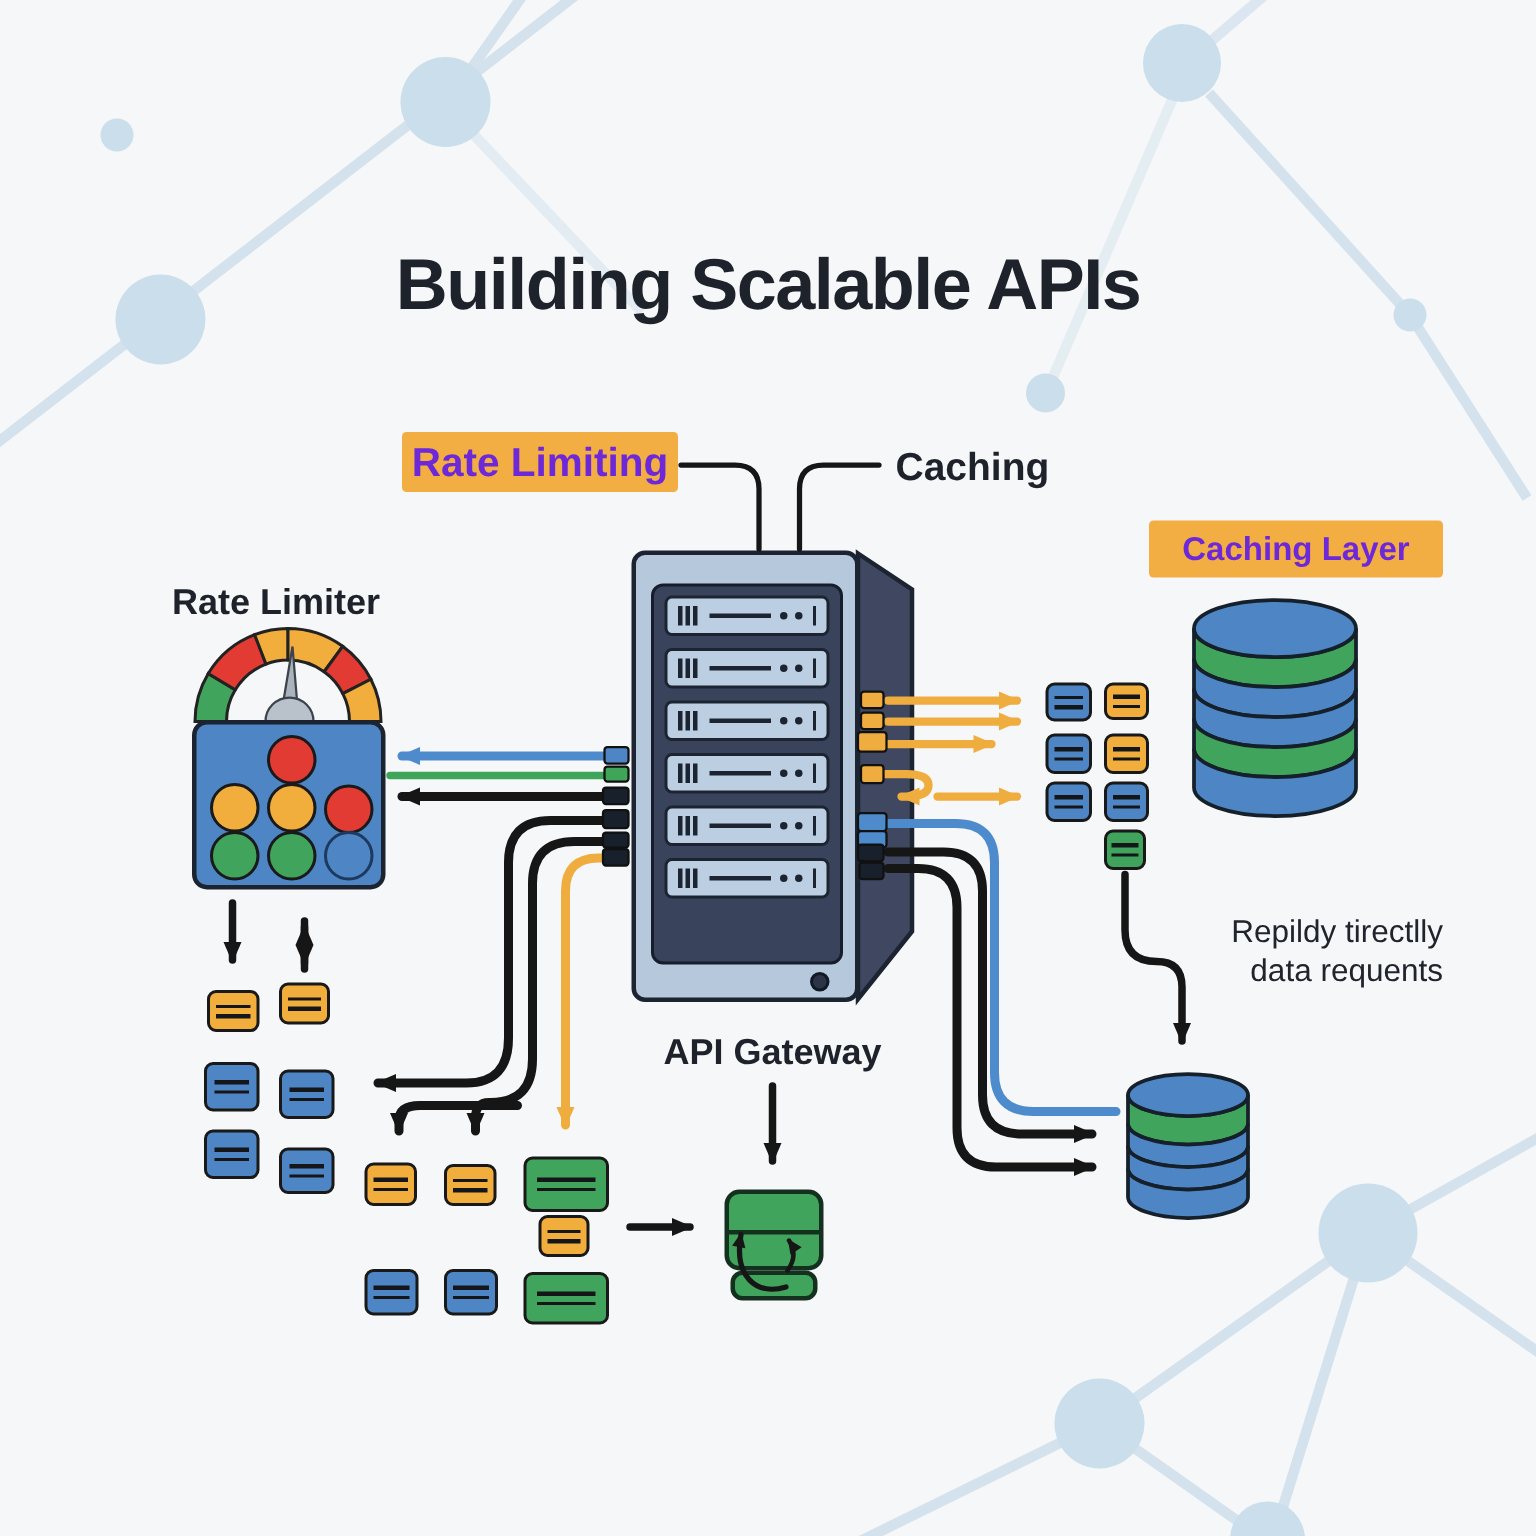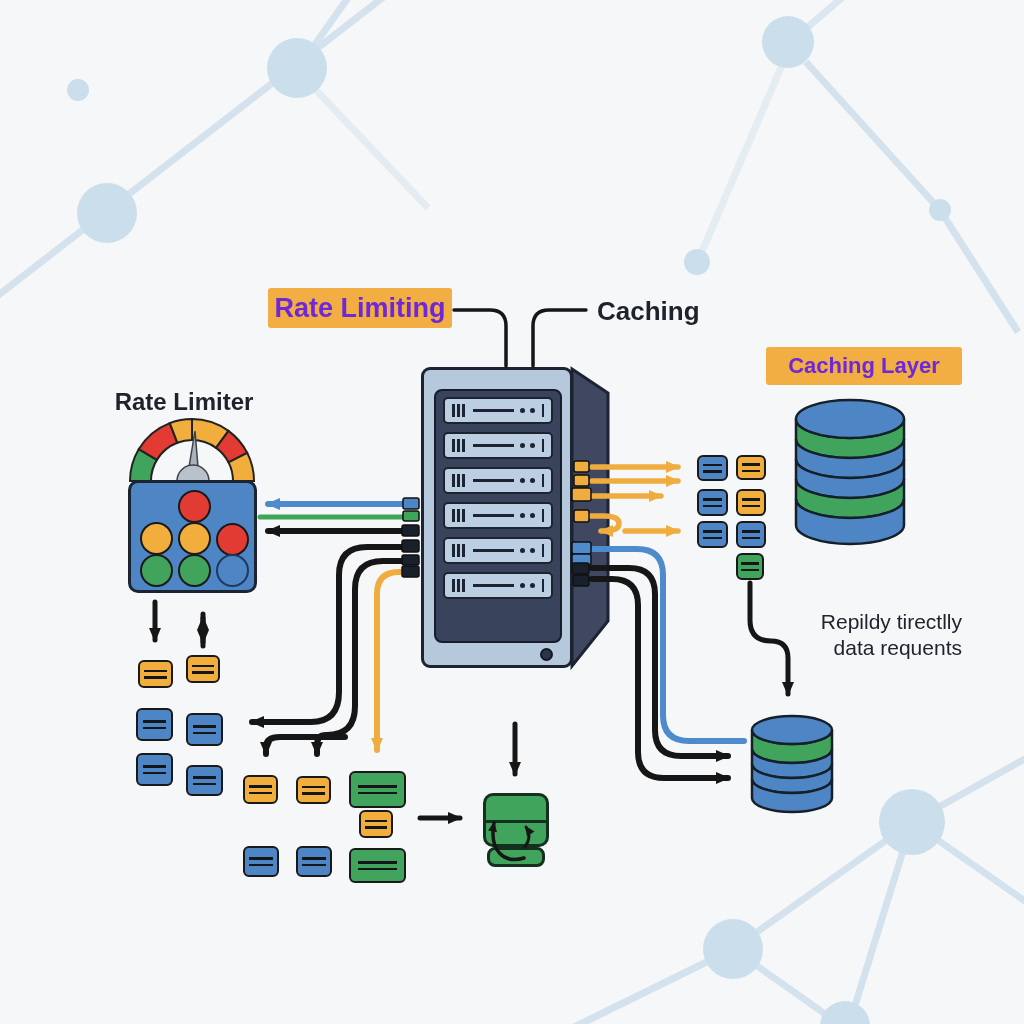--- a/index.html
+++ b/index.html
@@ -184,24 +184,26 @@
         <path d="M752,779 A40,14 0 0 0 832,779 L832,798 A40,14 0 0 1 752,798 Z" fill="#4e86c5" stroke="#15202b" stroke-width="2.5"></path>
         <ellipse cx="792" cy="730" rx="40" ry="14" fill="#4e86c5" stroke="#15202b" stroke-width="2.5"></ellipse>
       </g>
   </svg>
 
   <div class="abs" id="gw-main">
     <div id="gw-split"></div>
   </div>
   <div class="abs" id="gw-base"></div>
 
+  <div class="abs" id="title">Building Scalable APIs</div>
   <div class="abs hl-label" id="label-rate-limiting">Rate Limiting</div>
   <div class="abs plain-label" id="label-caching">Caching</div>
   <div class="abs plain-label" id="label-rate-limiter">Rate Limiter</div>
   <div class="abs hl-label" id="label-caching-layer">Caching Layer</div>
+  <div class="abs plain-label" id="label-api-gateway">API Gateway</div>
   <div class="abs" id="cache-note">
     <div>Repildy tirectlly</div>
     <div>data requents</div>
   </div>
 
   <svg class="layer" width="1024" height="1024">
     <defs>
       <marker id="aB" markerUnits="userSpaceOnUse" markerWidth="18" markerHeight="18" refX="14" refY="9" orient="auto">
           <path d="M2,3 L16,9 L2,15 Z" fill="#161616"></path>
         </marker>

